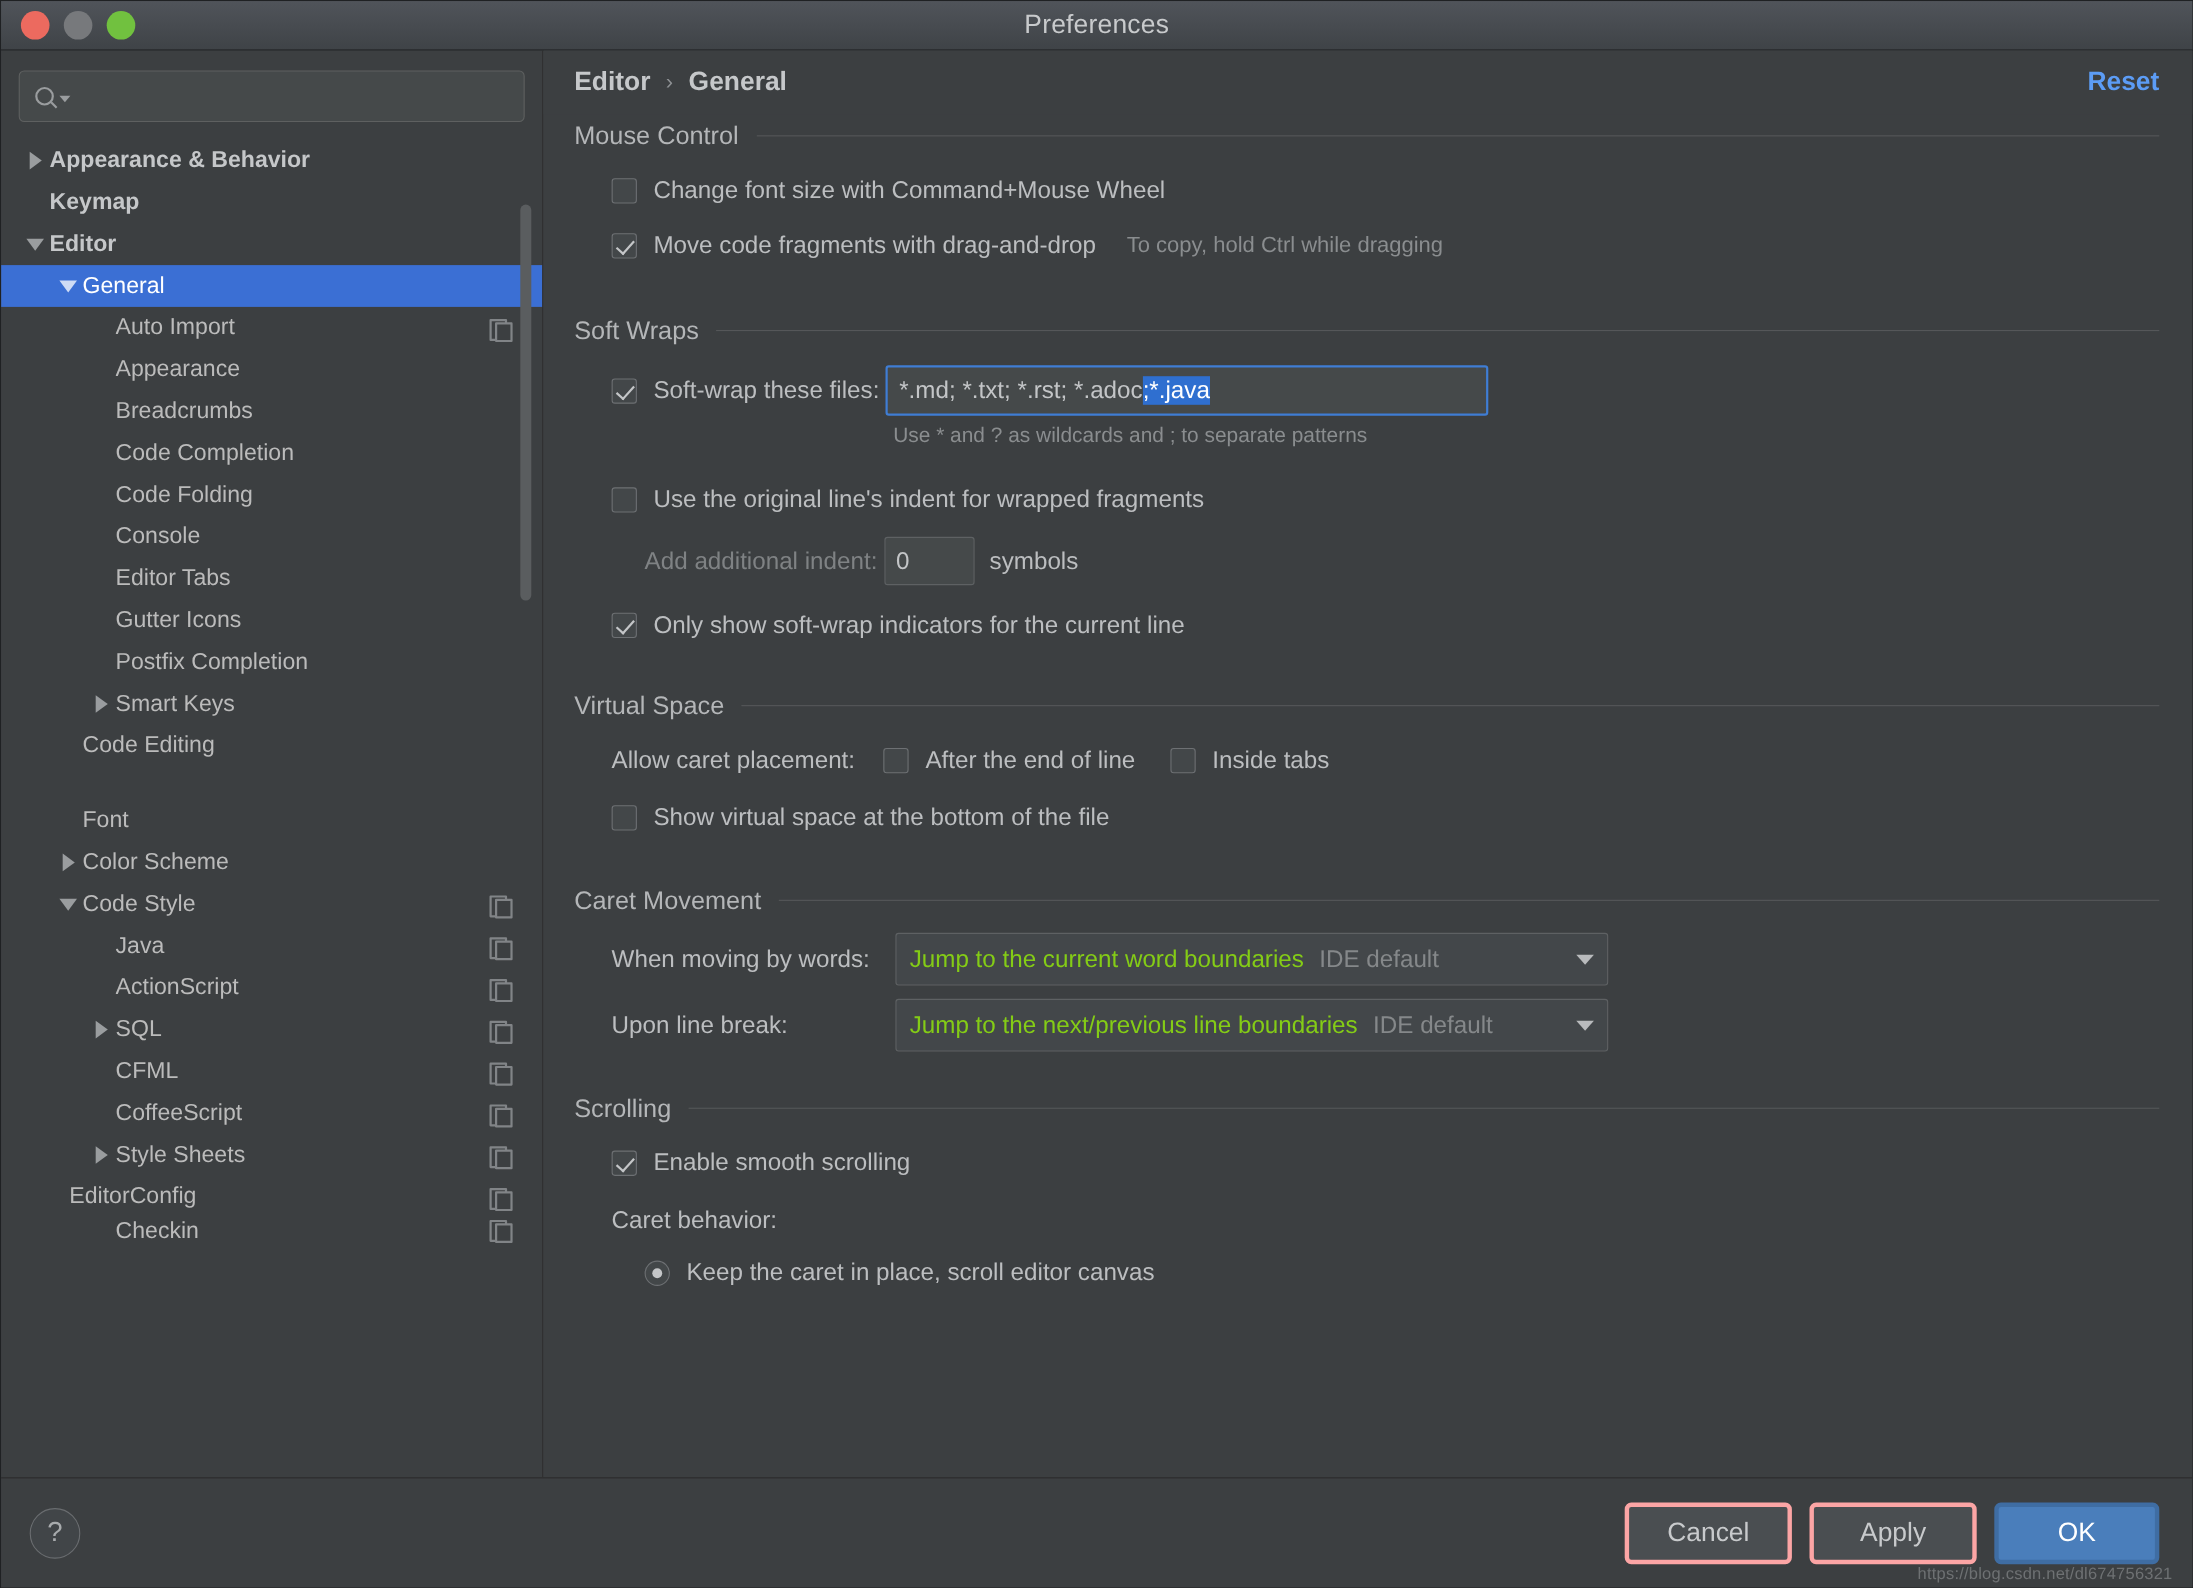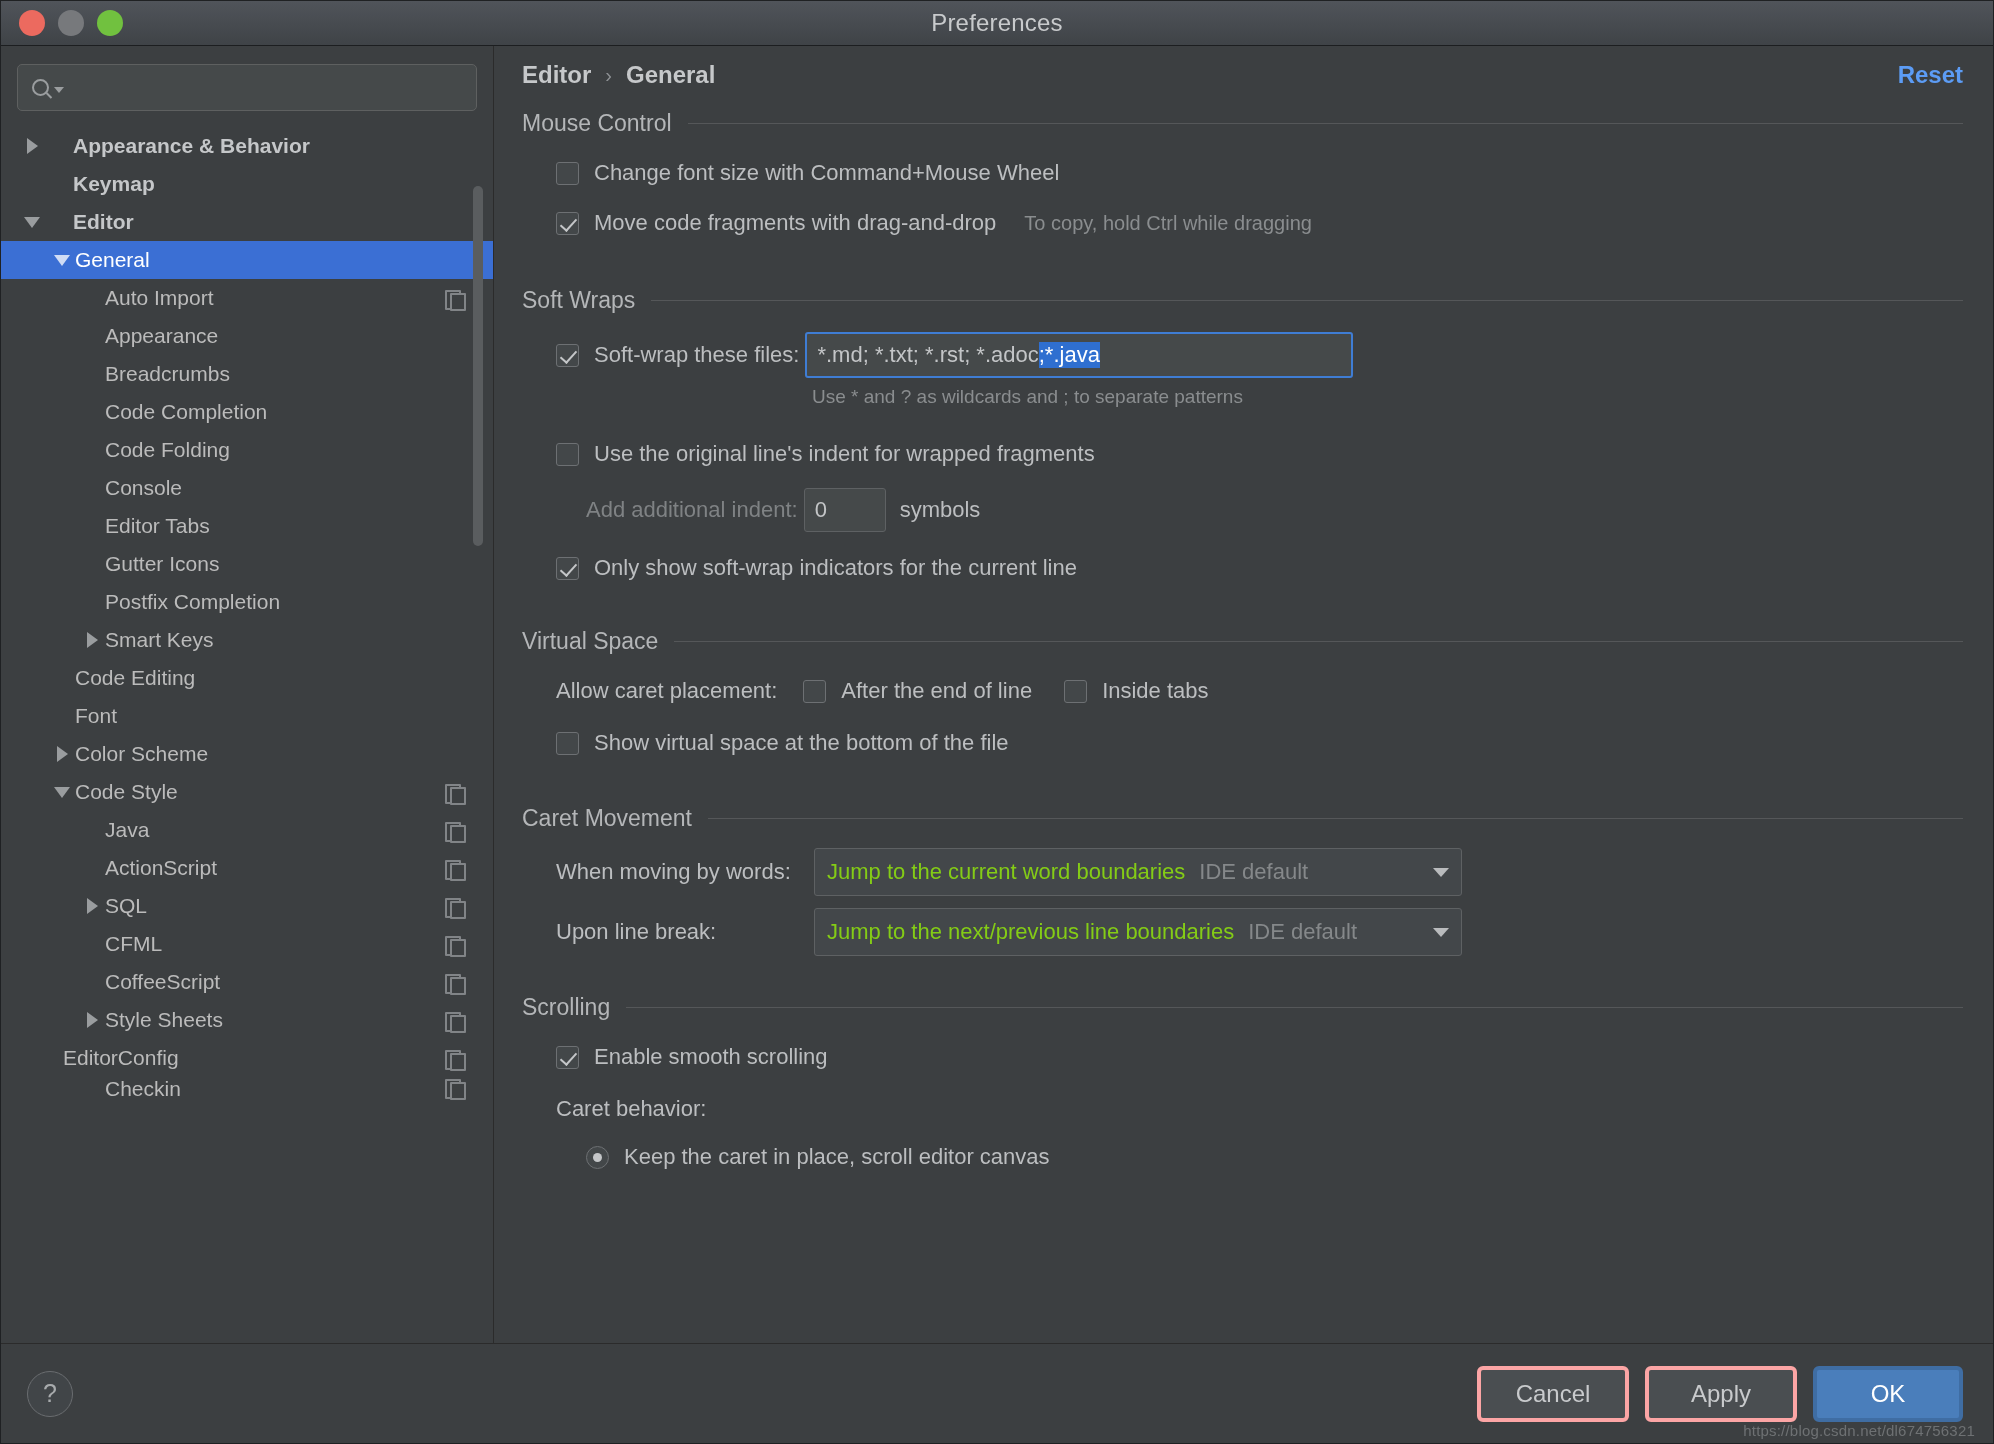--- a/index.html
+++ b/index.html
@@ -67,21 +67,21 @@
   #tree {
     flex: 1 1 auto; overflow: hidden; position: relative;
     padding-top: 4px;
   }
   .tree-row {
     height: 38px; display: flex; align-items: center;
     font-size: 21px; color: #bbbbbb; white-space: nowrap;
     position: relative; padding-right: 30px;
   }
   .tree-row.selected { background: #3b6fd4; color: #ffffff; }
-  .tree-row.bold { font-weight: bold; color: #c5c7c9; gap: 28px; }
+  .tree-row.bold { font-weight: bold; color: #c5c7c9; }
   .twisty {
     width: 26px; flex: 0 0 26px; display: flex;
     align-items: center; justify-content: center;
   }
   .tri-right { width:0;height:0;border-top:8px solid transparent;border-bottom:8px solid transparent;border-left:11px solid #9a9d9f; }
   .tri-down  { width:0;height:0;border-left:8px solid transparent;border-right:8px solid transparent;border-top:11px solid #9a9d9f; }
   .tree-row.selected .tri-down { border-top-color: #cfdcf5; }
   .row-label { flex: 1 1 auto; overflow: hidden; text-overflow: ellipsis; }
   .copy-icon {
     width: 18px; height: 20px; position: relative; flex: 0 0 18px;
@@ -291,21 +291,21 @@
           <div class="tree-row" style="padding-left: 78px;">
             <span class="twisty">
               <span class="tri-right"></span>
             </span>
             <span class="row-label">Smart Keys</span>
           </div>
           <div class="tree-row" style="padding-left: 48px;">
             <span class="twisty"></span>
             <span class="row-label">Code Editing</span>
           </div>
-          <div class="tree-row" style="padding-left: 48px;">
+          <div class="tree-row" style="padding-left: 48px; margin-top: 30px;">
             <span class="twisty"></span>
             <span class="row-label">Font</span>
           </div>
           <div class="tree-row" style="padding-left: 48px;">
             <span class="twisty">
               <span class="tri-right"></span>
             </span>
             <span class="row-label">Color Scheme</span>
           </div>
           <div class="tree-row" style="padding-left: 48px;">

